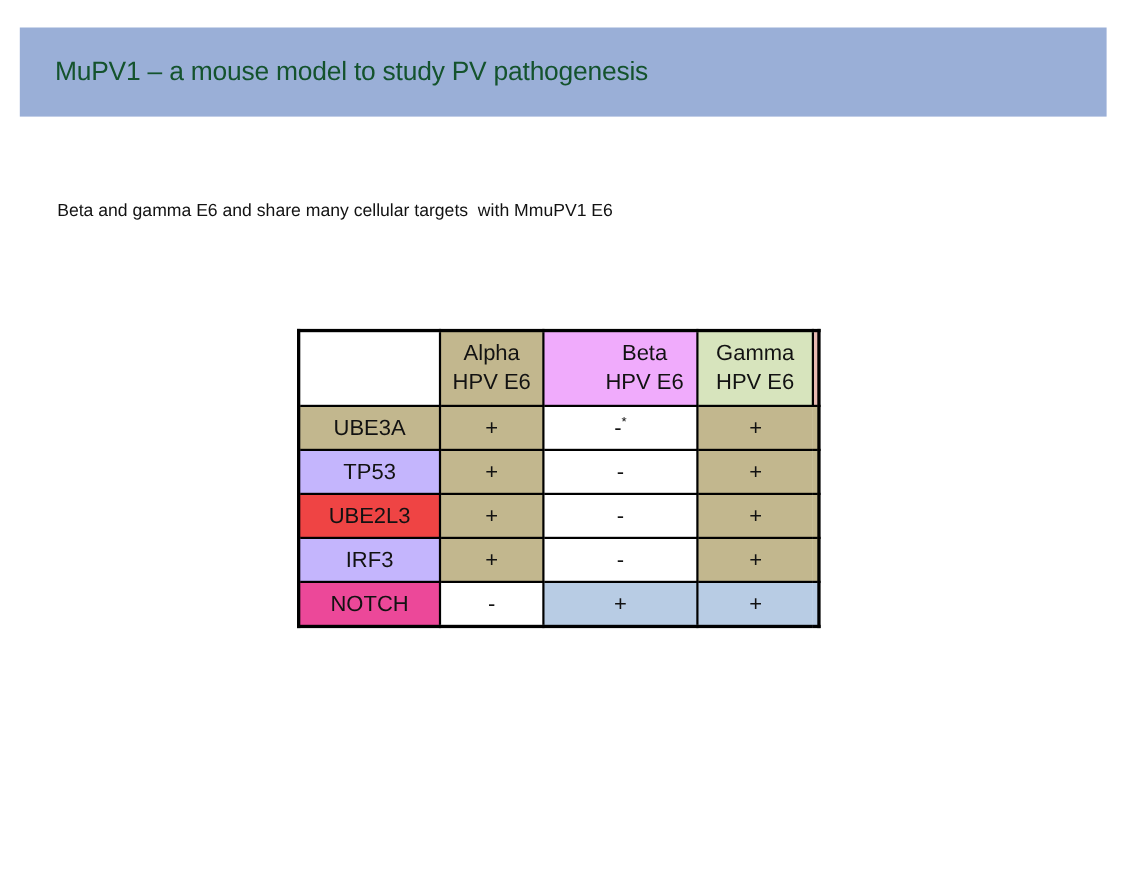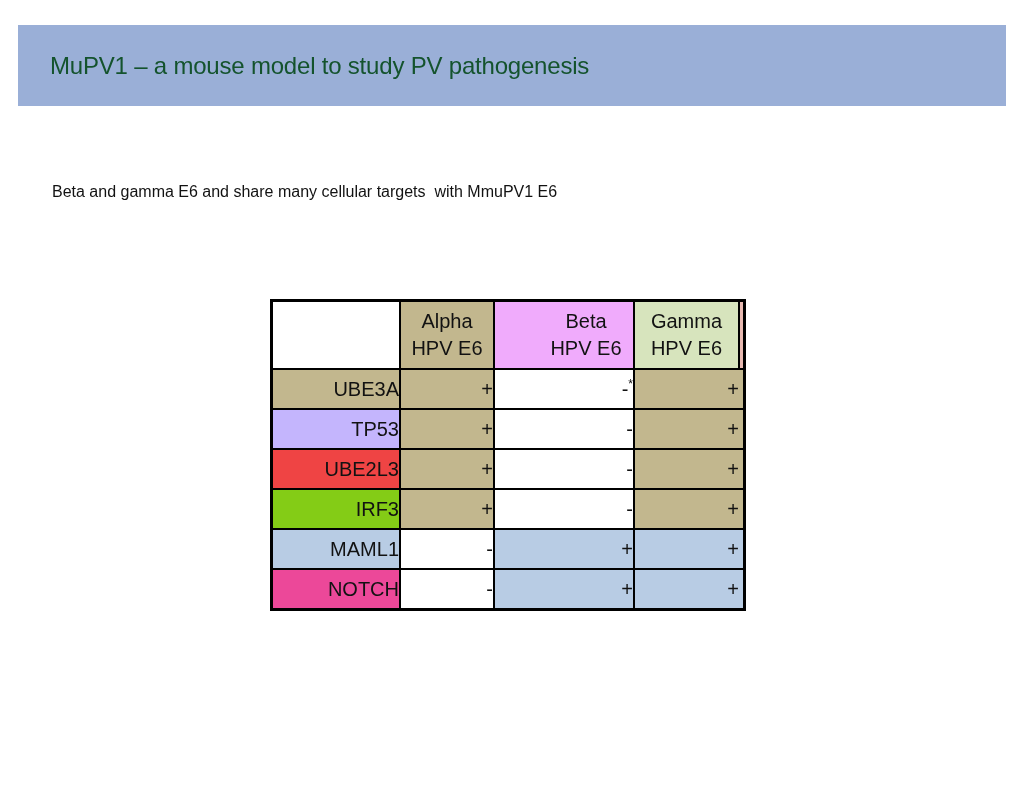--- a/index.html
+++ b/index.html
@@ -38,21 +38,21 @@
     border: 2px solid #000;
     padding: 0;
     text-align: center; vertical-align: middle;
     font-size: 20px; font-weight: 400; color: #121212; margin-left: 20px;
   }
   .cmp thead th {
     height: 66px;
     white-space: pre-line;
     line-height: 27px;
   }
-  .cmp tbody td { height: 38px; text-align: right; }
+  .cmp tbody td { height: 38px; }
   .cmp .c0 { width: 126px; }
   .cmp .c1 { width: 92px; }
   .cmp .c2 { width: 94px; }
   .cmp .c3 { width: 103px; }
   .cmp .sliver { width: 3px; }
   .cmp td.no-right { border-right: 0; }
   .cmp td.body-sliver { border-left: 0; }
   .cmp sup { font-size: 12px; vertical-align: super; line-height: 0; }
 </style>
 </head>
@@ -95,32 +95,25 @@
           <td class="sliver body-sliver" style="background: rgb(194, 183, 142);"></td>
         </tr>
         <tr>
           <td class="c0" style="background: #ef4444;">UBE2L3</td>
           <td class="c1" style="background: rgb(194, 183, 142);">+</td>
           <td class="c2" style="background: rgb(255, 255, 255);">-</td>
           <td class="c3 no-right" style="background: rgb(194, 183, 142);">+</td>
           <td class="sliver body-sliver" style="background: rgb(194, 183, 142);"></td>
         </tr>
         <tr>
-          <td class="c0" style="background: #84cc16;">IRF3</td>
+          <td class="c0" style="background: #c4b5fd;">IRF3</td>
           <td class="c1" style="background: rgb(194, 183, 142);">+</td>
           <td class="c2" style="background: rgb(255, 255, 255);">-</td>
           <td class="c3 no-right" style="background: rgb(194, 183, 142);">+</td>
           <td class="sliver body-sliver" style="background: rgb(194, 183, 142);"></td>
-        </tr>
-        <tr>
-          <td class="c0" style="background: rgb(184, 204, 228);">MAML1</td>
-          <td class="c1" style="background: rgb(255, 255, 255);">-</td>
-          <td class="c2" style="background: rgb(184, 204, 228);">+</td>
-          <td class="c3 no-right" style="background: rgb(184, 204, 228);">+</td>
-          <td class="sliver body-sliver" style="background: rgb(184, 204, 228);"></td>
         </tr>
         <tr>
           <td class="c0" style="background: #ec4899;">NOTCH</td>
           <td class="c1" style="background: rgb(255, 255, 255);">-</td>
           <td class="c2" style="background: rgb(184, 204, 228);">+</td>
           <td class="c3 no-right" style="background: rgb(184, 204, 228);">+</td>
           <td class="sliver body-sliver" style="background: rgb(184, 204, 228);"></td>
         </tr>
       </tbody>
   </table>

